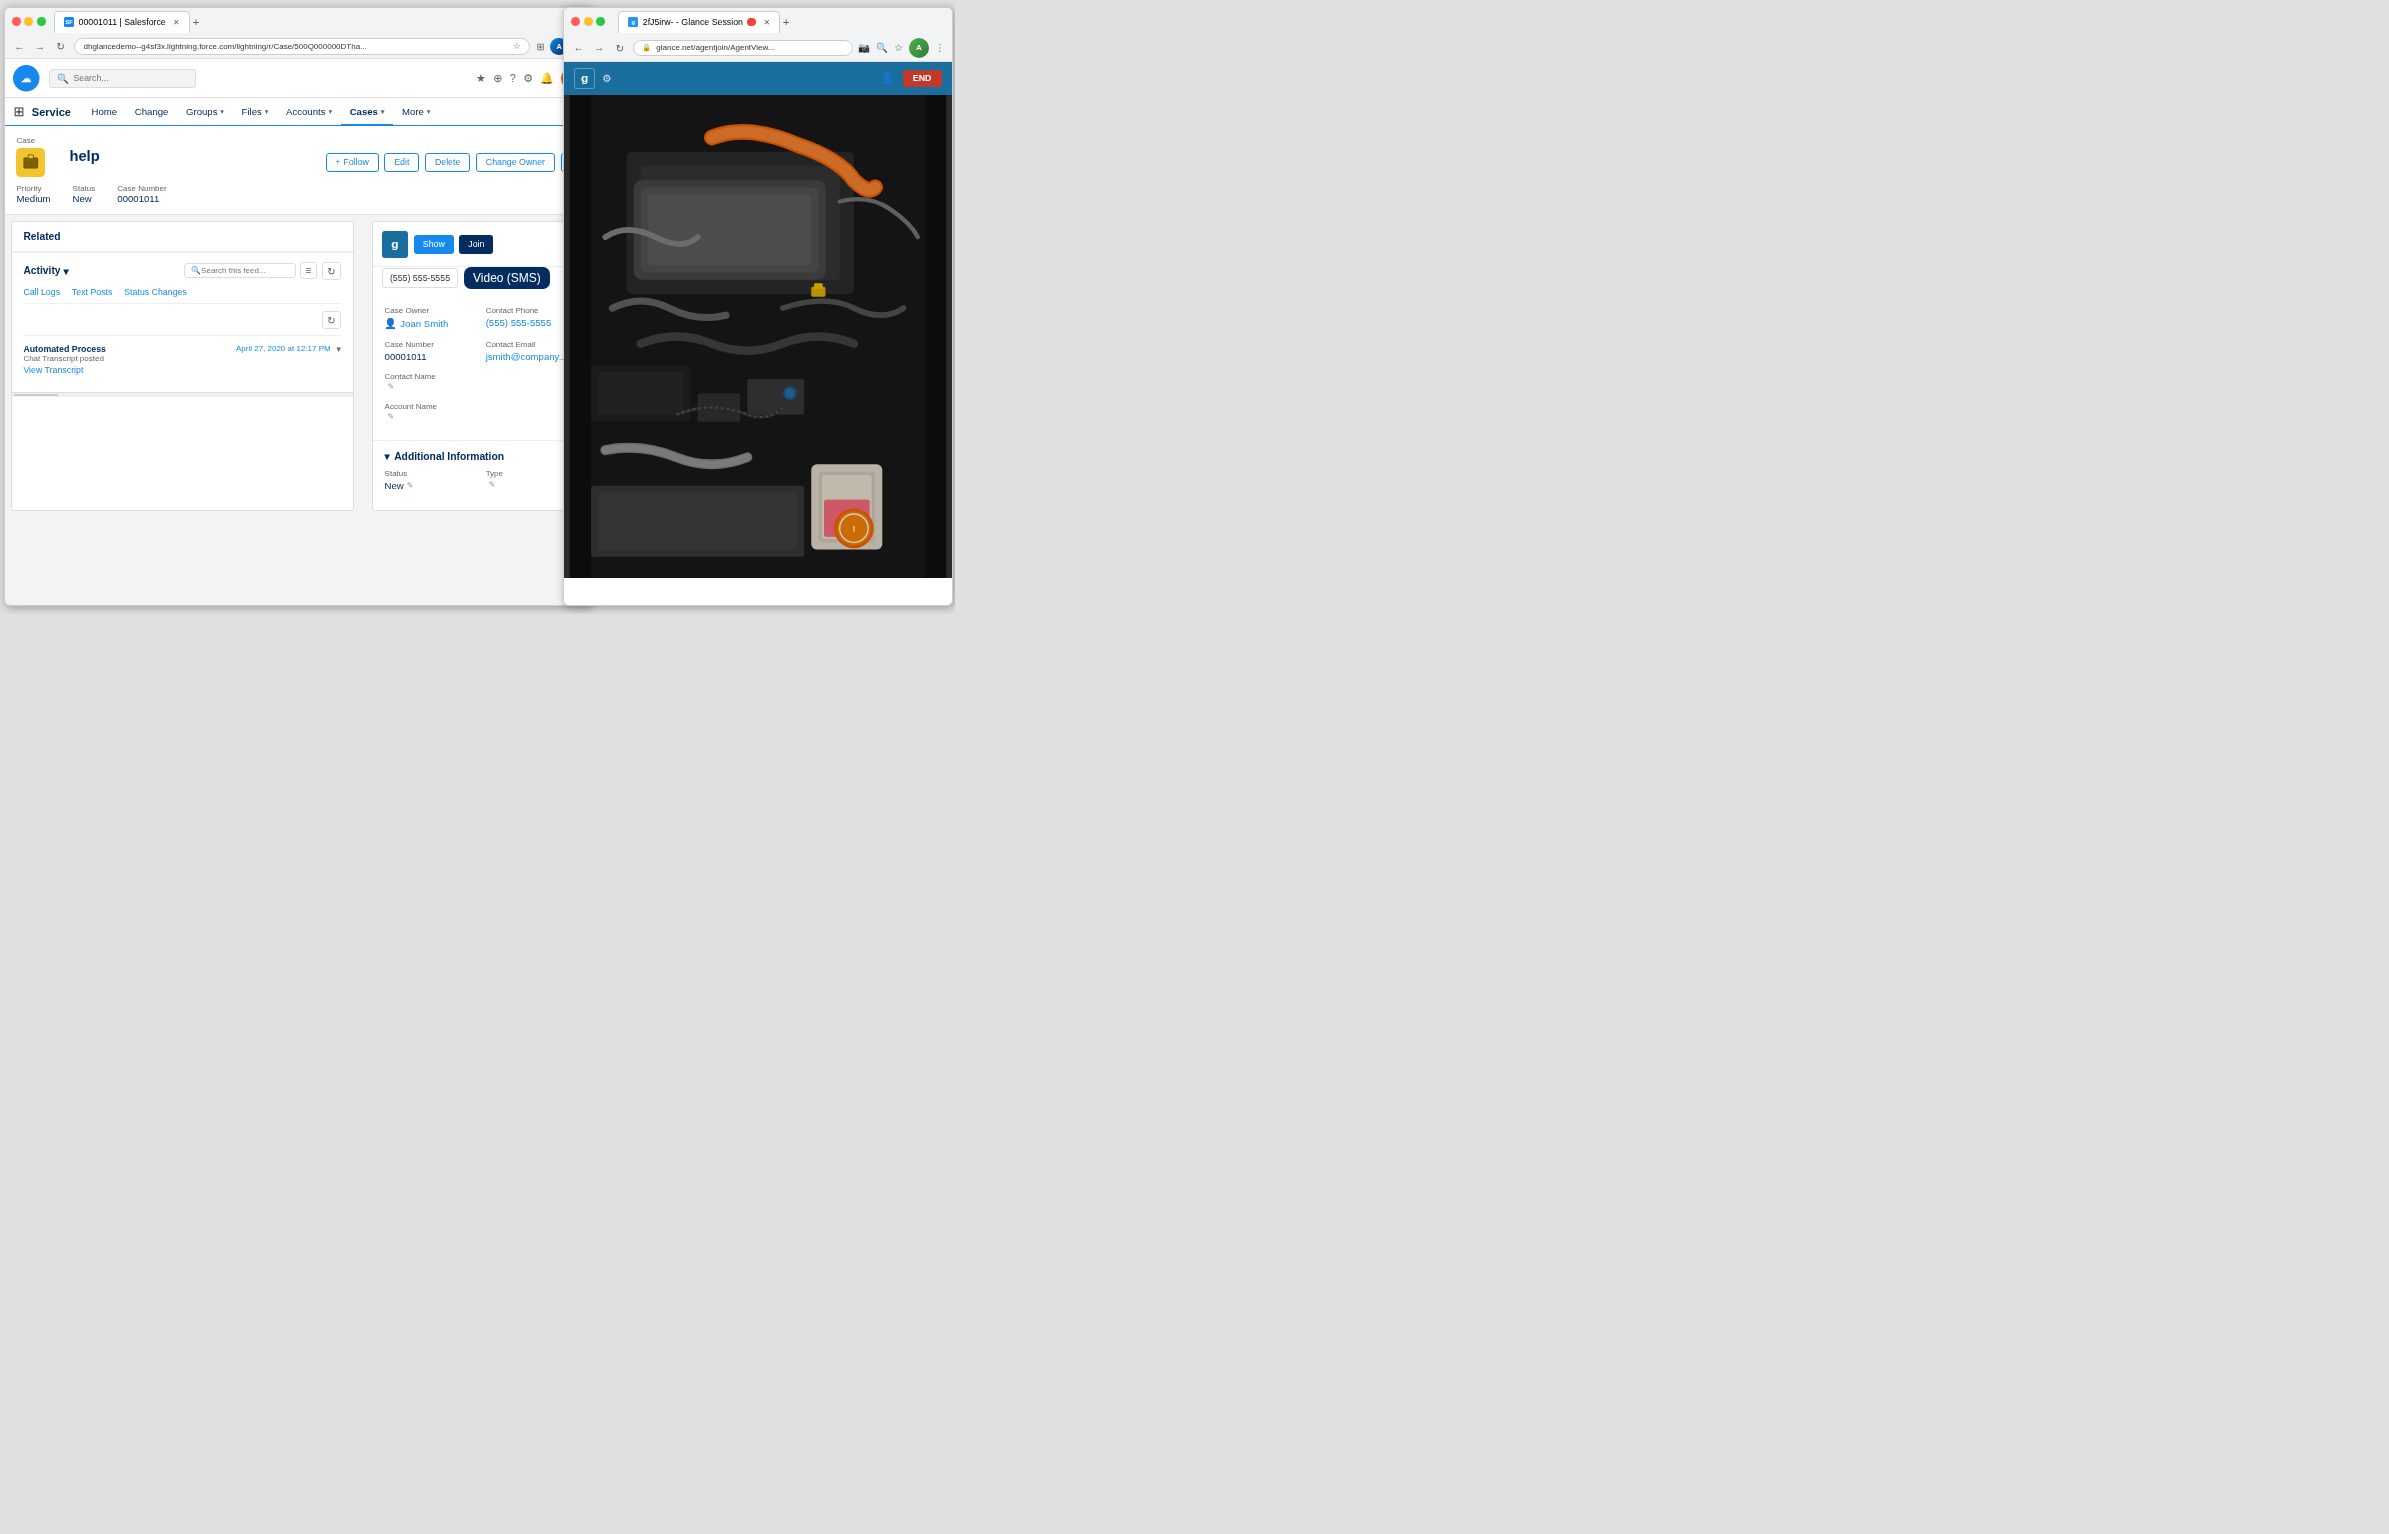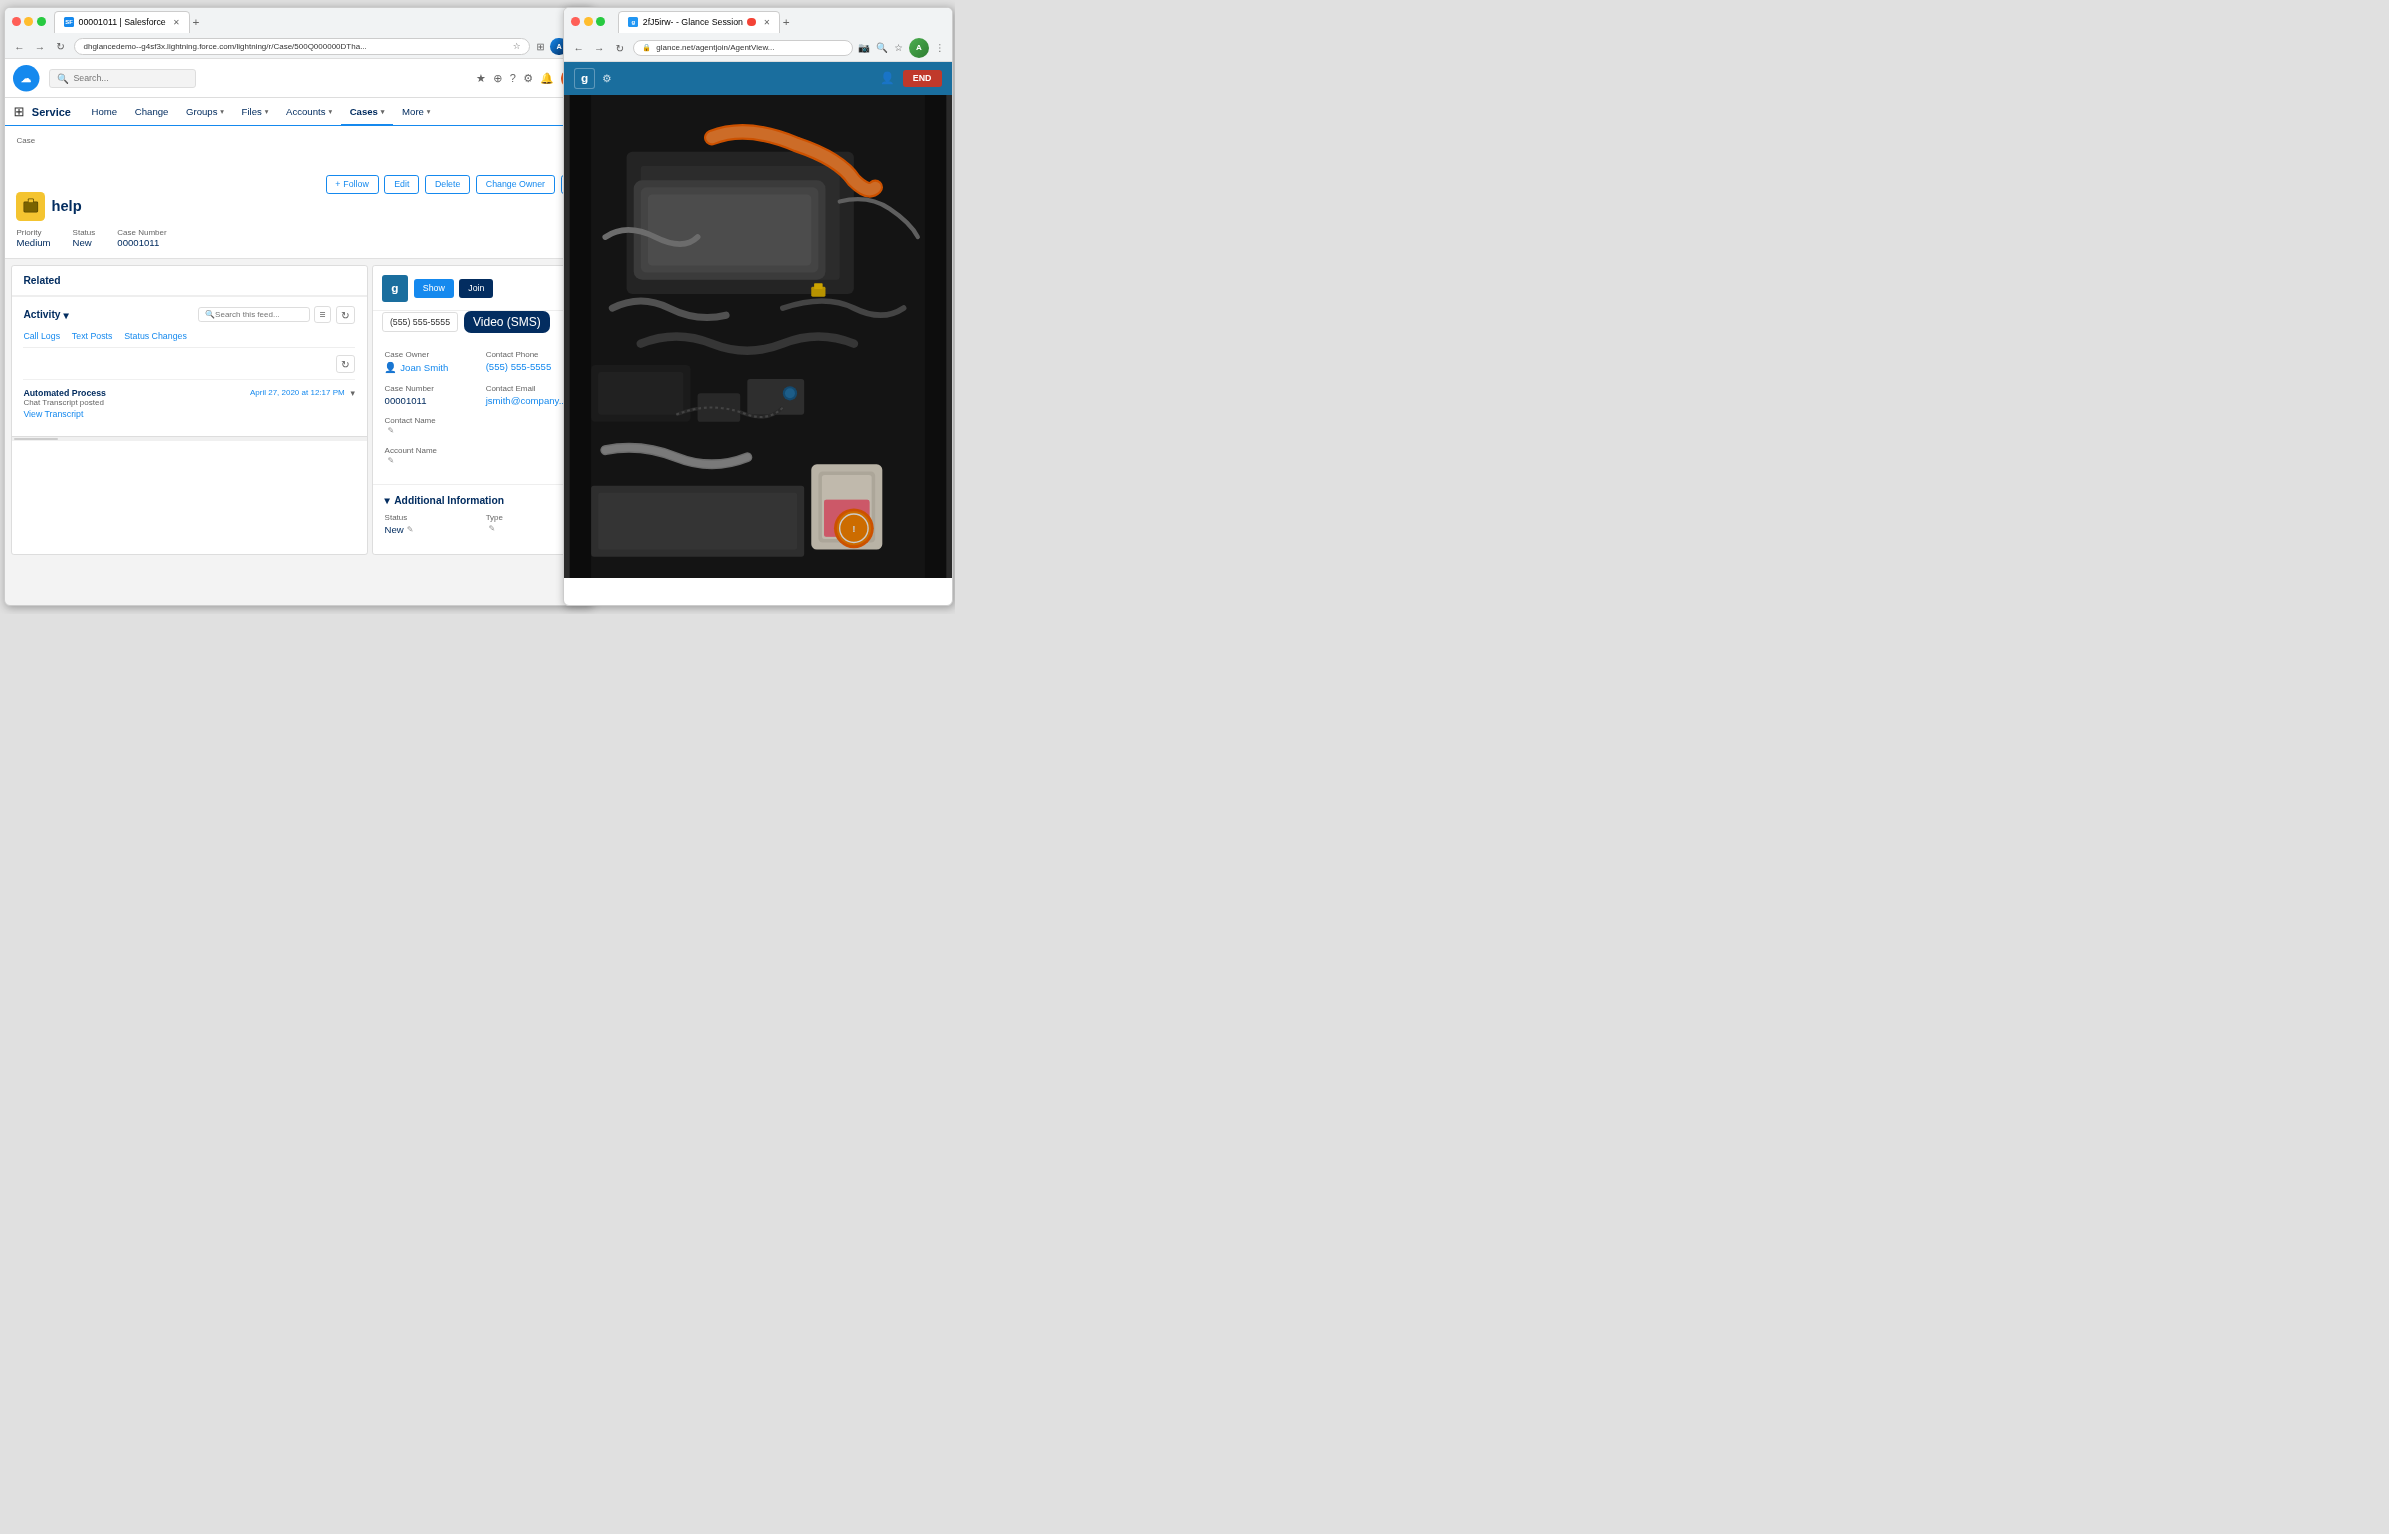--- a/index.html
+++ b/index.html
@@ -213,23 +213,22 @@
       color: #666;
       margin-bottom: 2.9px;
     }
     .case-title-row {
       display: flex;
       align-items: center;
       justify-content: space-between;
     }
     .case-icon-title {
       display: flex;
-      align-items: center;
-      gap: 6px;
-      margin-top: 44px;
+      align-items: flex-start;
+      gap: 24px;
     }
     .case-icon {
       width: 29px; height: 29px;
       background: #f4c430;
       border-radius: 4.4px;
       display: flex; align-items: center; justify-content: center;
       font-size: 14.7px;
     }
     .case-name {
       font-size: 14.7px;
@@ -281,21 +280,21 @@
     }
     .case-meta-item span {
       font-size: 9.6px;
       color: #032d60;
       font-weight: 500;
     }
 
     
     .two-col {
       display: flex;
-      gap: 4px;
+      gap: 18px;
       padding: 0 5.9px 5.9px;
     }
 
     
     .related-panel {
       background: white;
       border: 0.7px solid #ddd;
       border-radius: 2.9px;
       flex: 1;
       min-width: 0;

